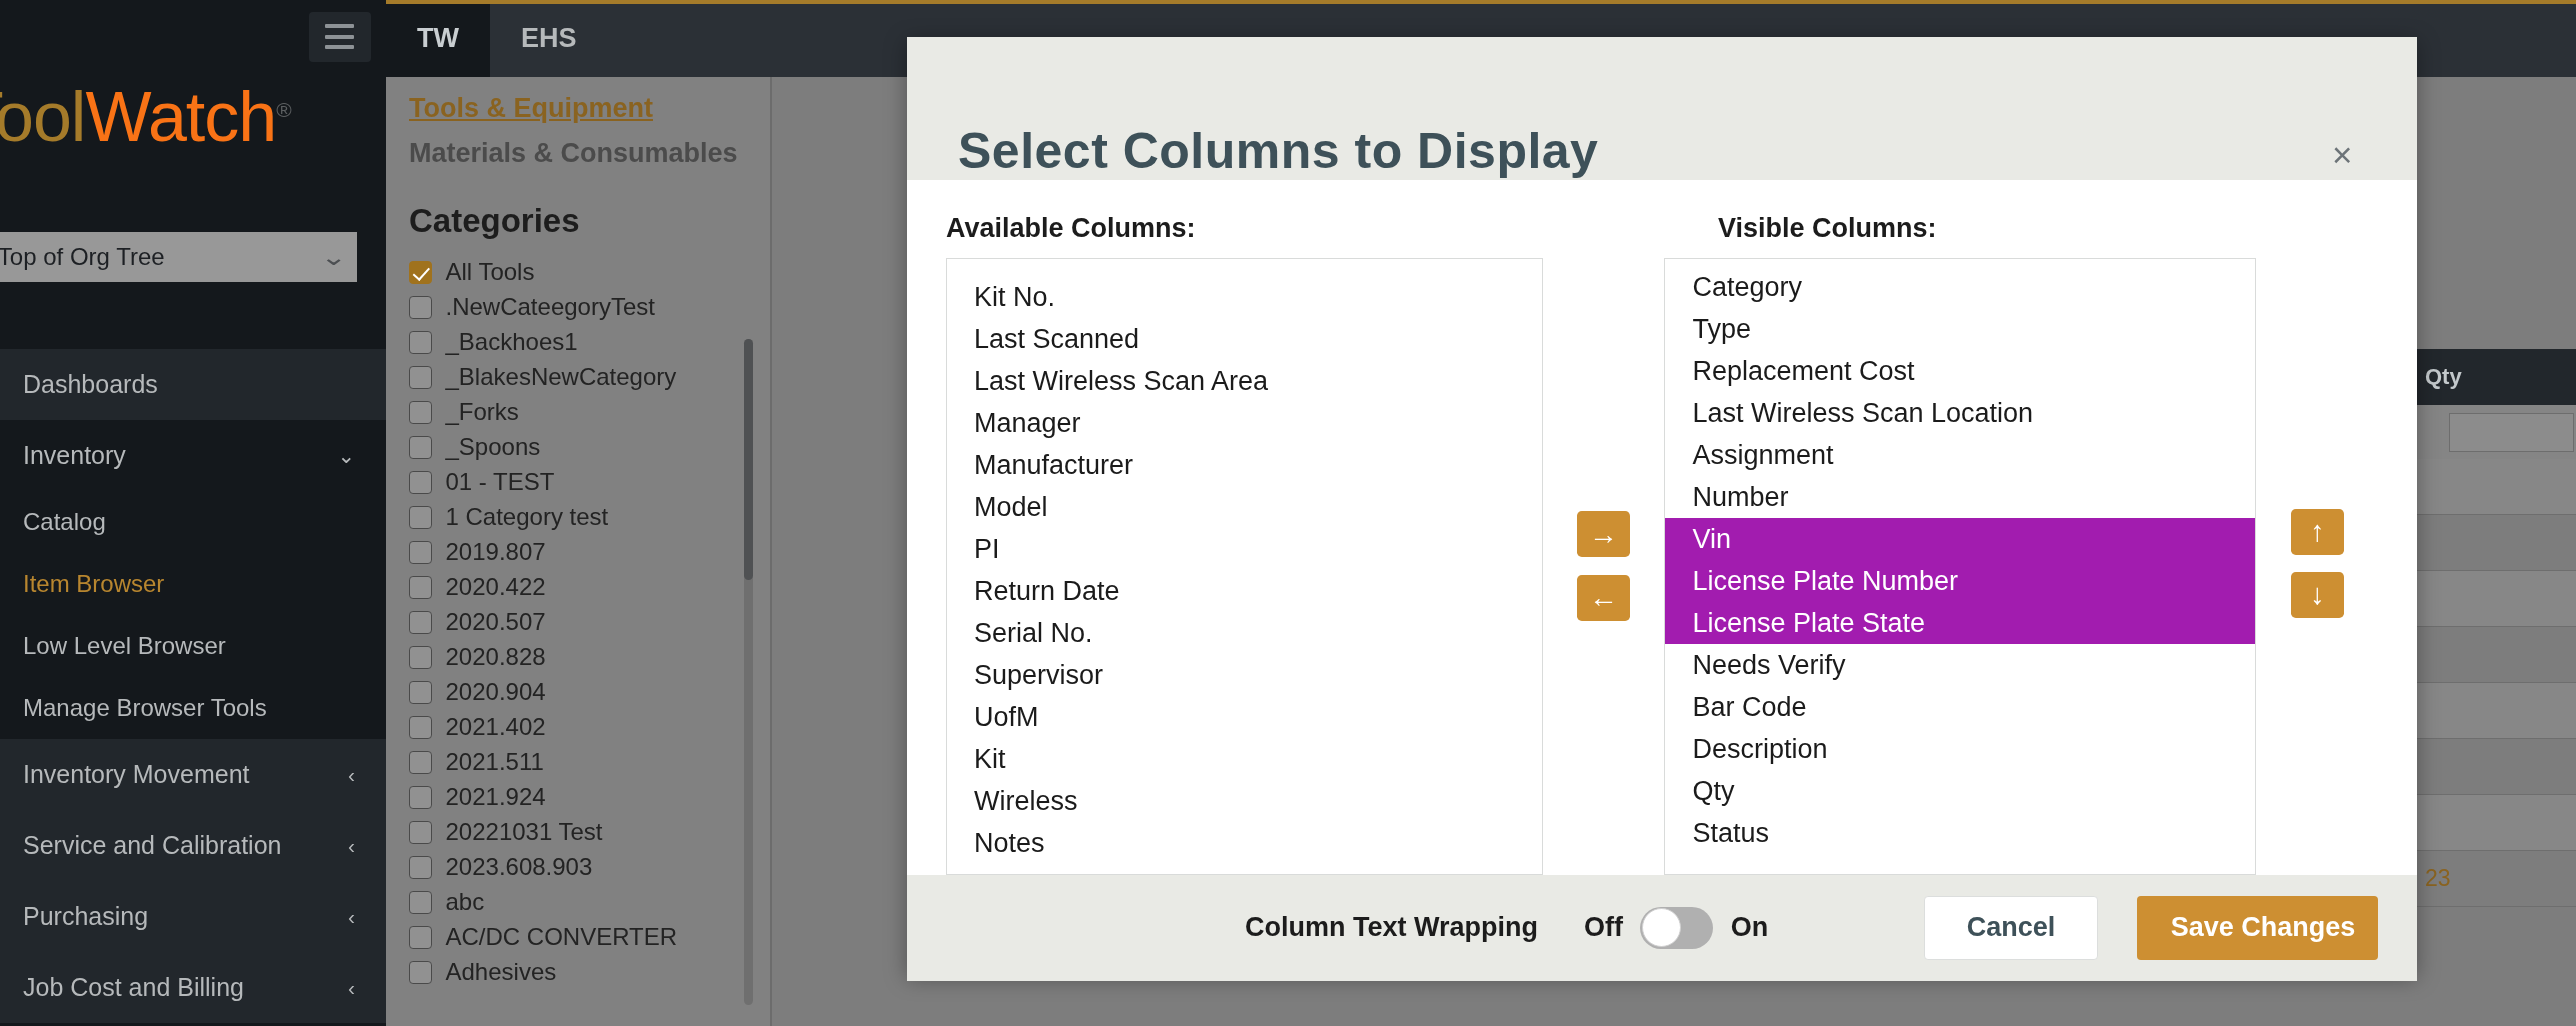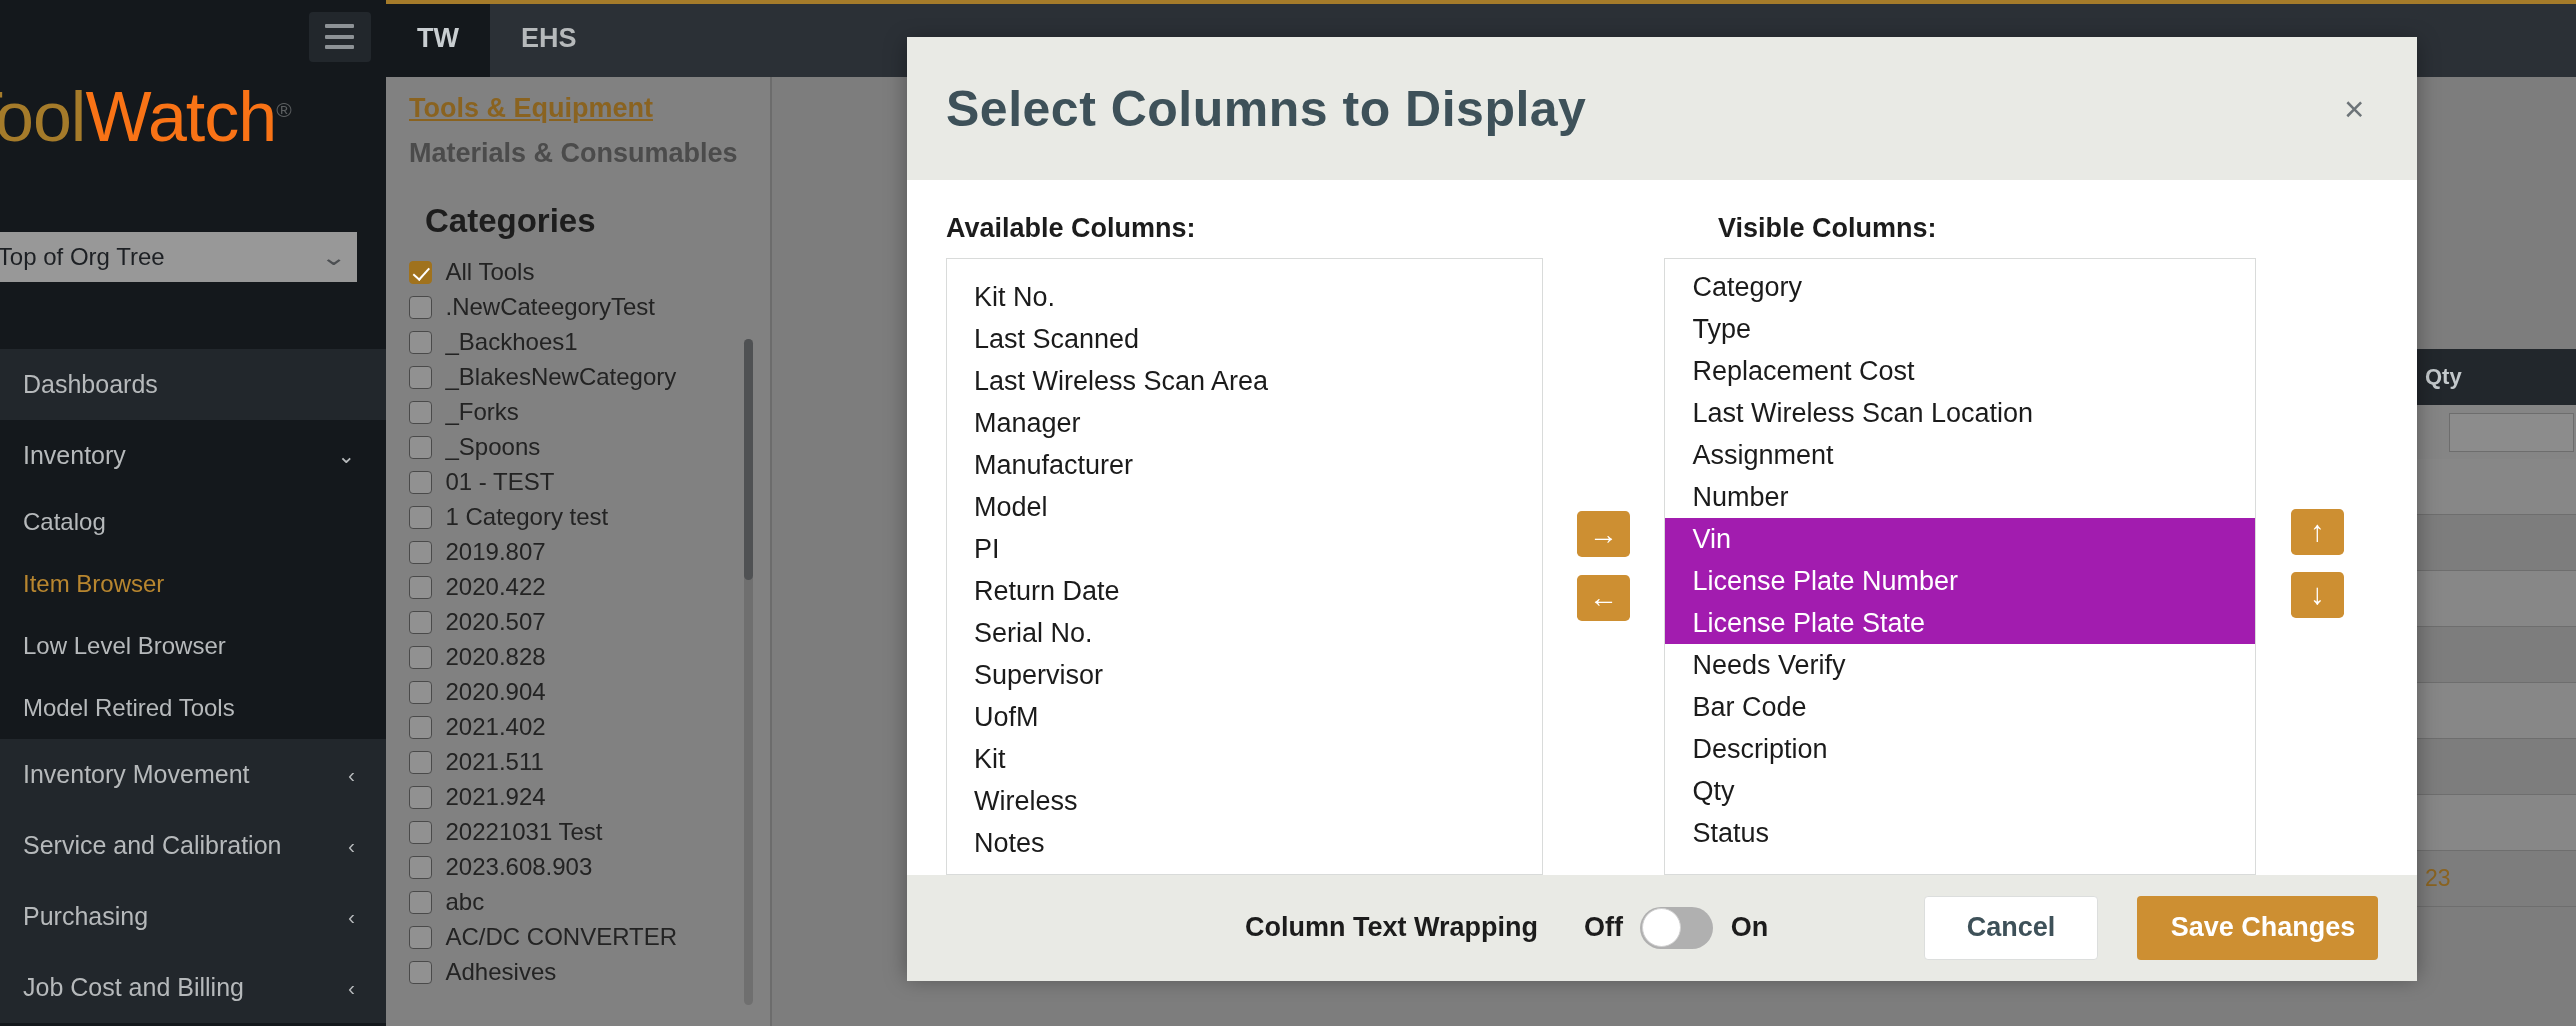--- a/index.html
+++ b/index.html
@@ -118,21 +118,21 @@
     font-size: 27px; font-weight: bold;
     color: #8a6320; text-decoration: underline;
     display: block; margin-bottom: 13.5px;
     cursor: pointer;
   }
   .cp-link2 {
     font-size: 27px; font-weight: bold;
     color: #4b4b4b; display: block; margin-bottom: 33px;
     cursor: pointer;
   }
-  .cp-title { font-size: 33px; font-weight: bold; color: #1d1d1d; margin-bottom: 15.4px; margin-left: 16px; }
+  .cp-title { font-size: 33px; font-weight: bold; color: #1d1d1d; margin-bottom: 15.4px; }
   .catlist { }
   .catrow {
     display: flex; align-items: center;
     height: 35px; gap: 13.5px;
     font-size: 24px; color: #232323;
     cursor: pointer;
   }
   .cbox {
     width: 23px; height: 23px;
     border: 1.9px solid #4a4a4a; border-radius: 3.9px;
@@ -217,22 +217,22 @@
     position: absolute; left: 907px; top: 37px;
     width: 1510px; height: 938px;
     background: #ffffff;
     box-shadow: 0 3.9px 21px rgba(0,0,0,0.35);
     z-index: 20;
     display: flex; flex-direction: column;
   }
   .modal-header {
     background: #e9eae5;
     height: 143px;
-    display: flex; align-items: center;
-    padding: 0 39px;
+    display: flex; align-items: flex-end;
+    padding: 0 51px;
     flex: 0 0 auto;
   }
   .modal-title {
     font-size: 50px; font-weight: bold;
     color: #3e5159;
     letter-spacing: 0.5px;
   }
   .modal-close {
     margin-left: auto;
     font-size: 35px; color: #6d7478;
@@ -364,21 +364,21 @@
         <div class="subitem">
           <span>Catalog</span>
         </div>
         <div class="subitem active">
           <span>Item Browser</span>
         </div>
         <div class="subitem">
           <span>Low Level Browser</span>
         </div>
         <div class="subitem">
-          <span>Model Retired Tools</span>
+          <span>Manage Browser Tools</span>
         </div>
       </div>
       <div class="navitem group">
         <span>Inventory Movement</span>
         <span class="chev-l">‹</span>
       </div>
       <div class="navitem group">
         <span>Service and Calibration</span>
         <span class="chev-l">‹</span>
       </div>

